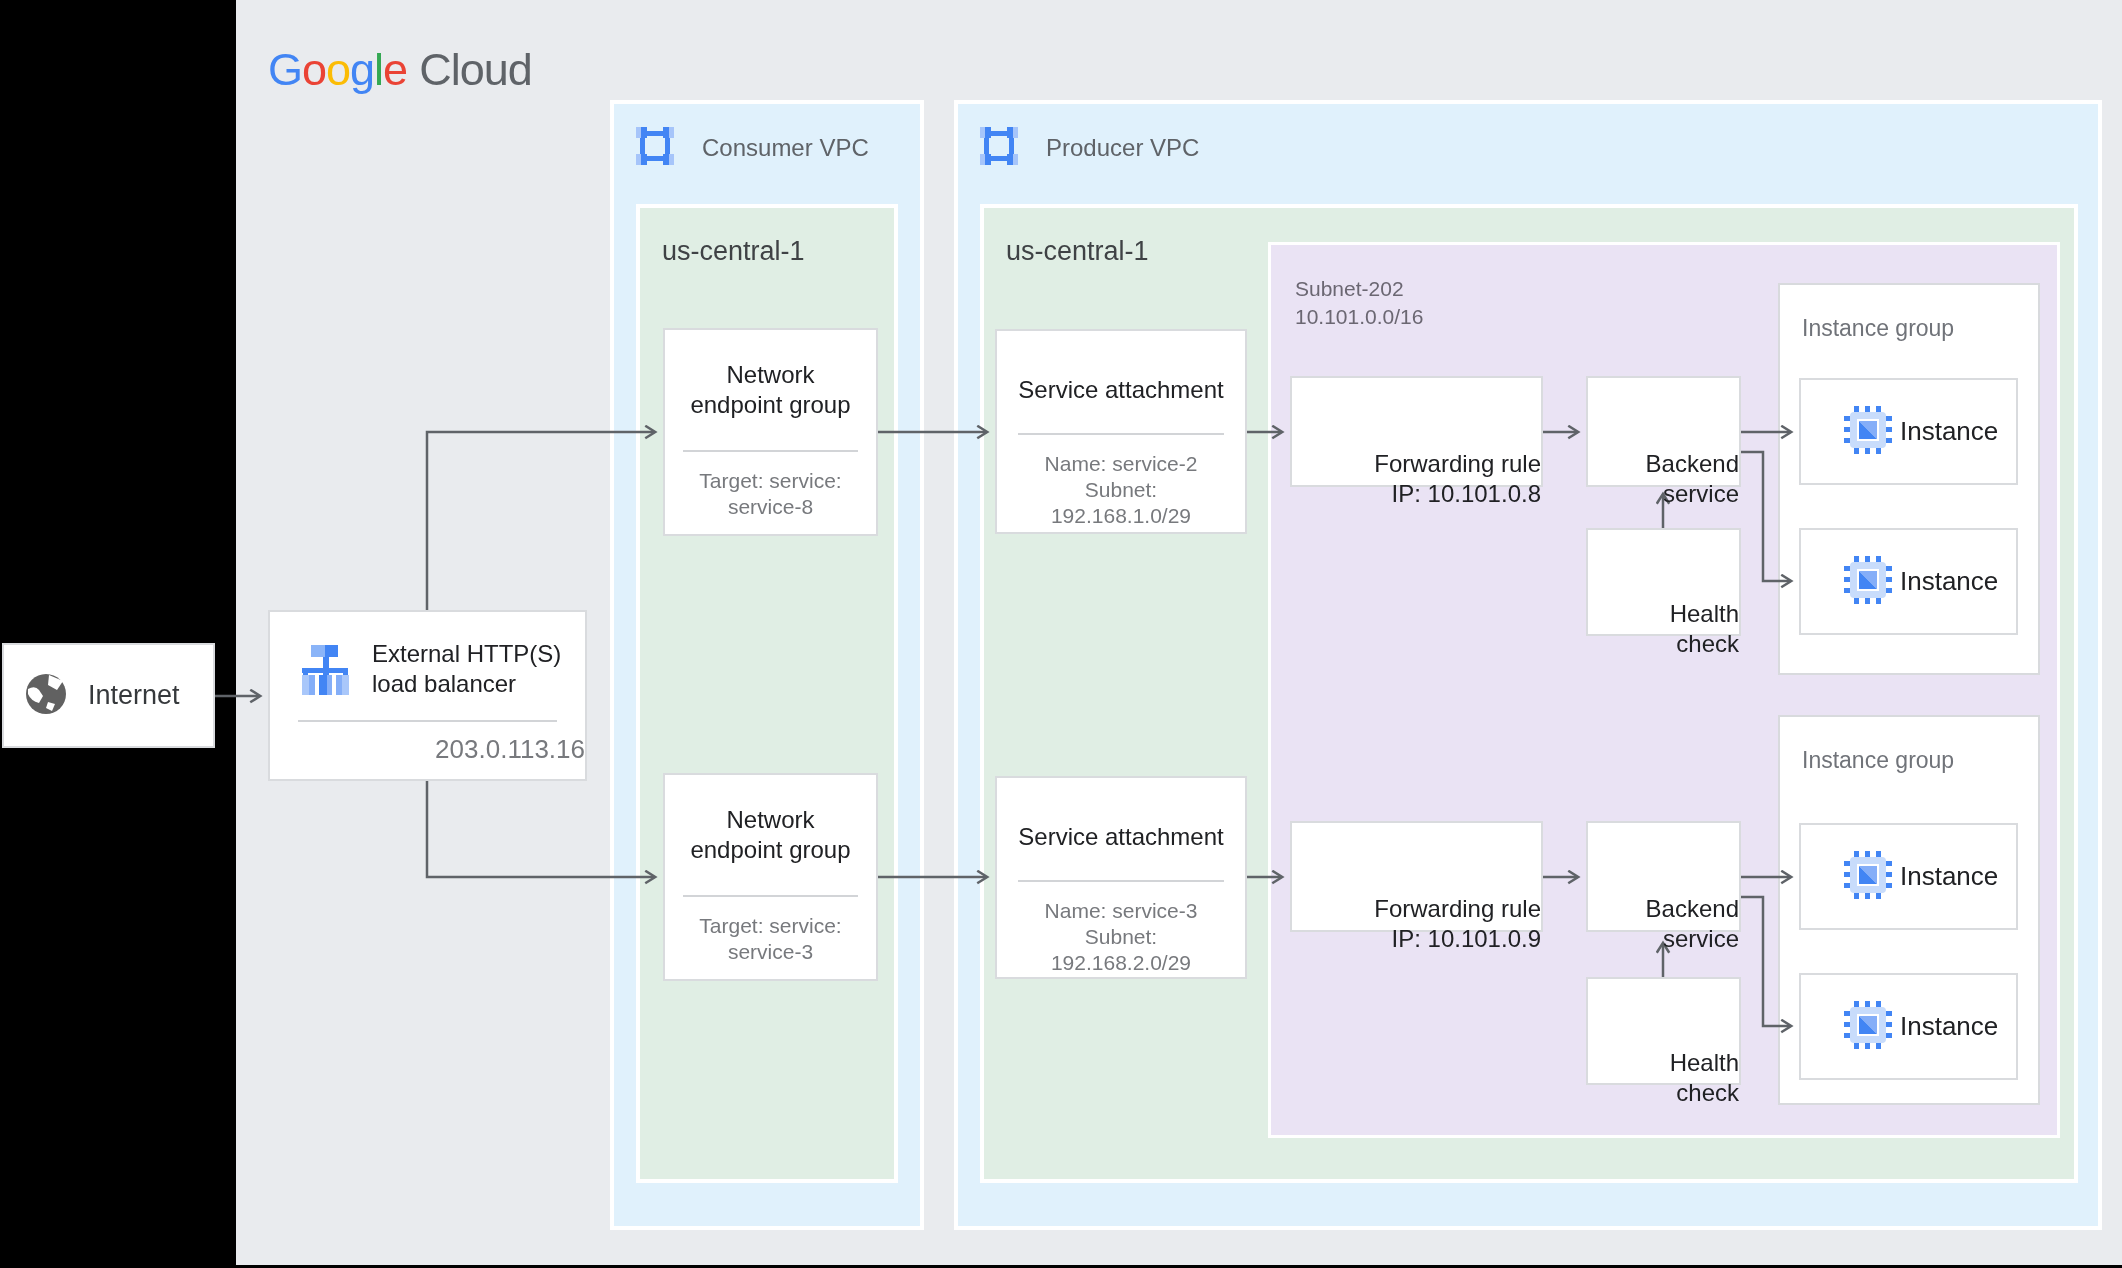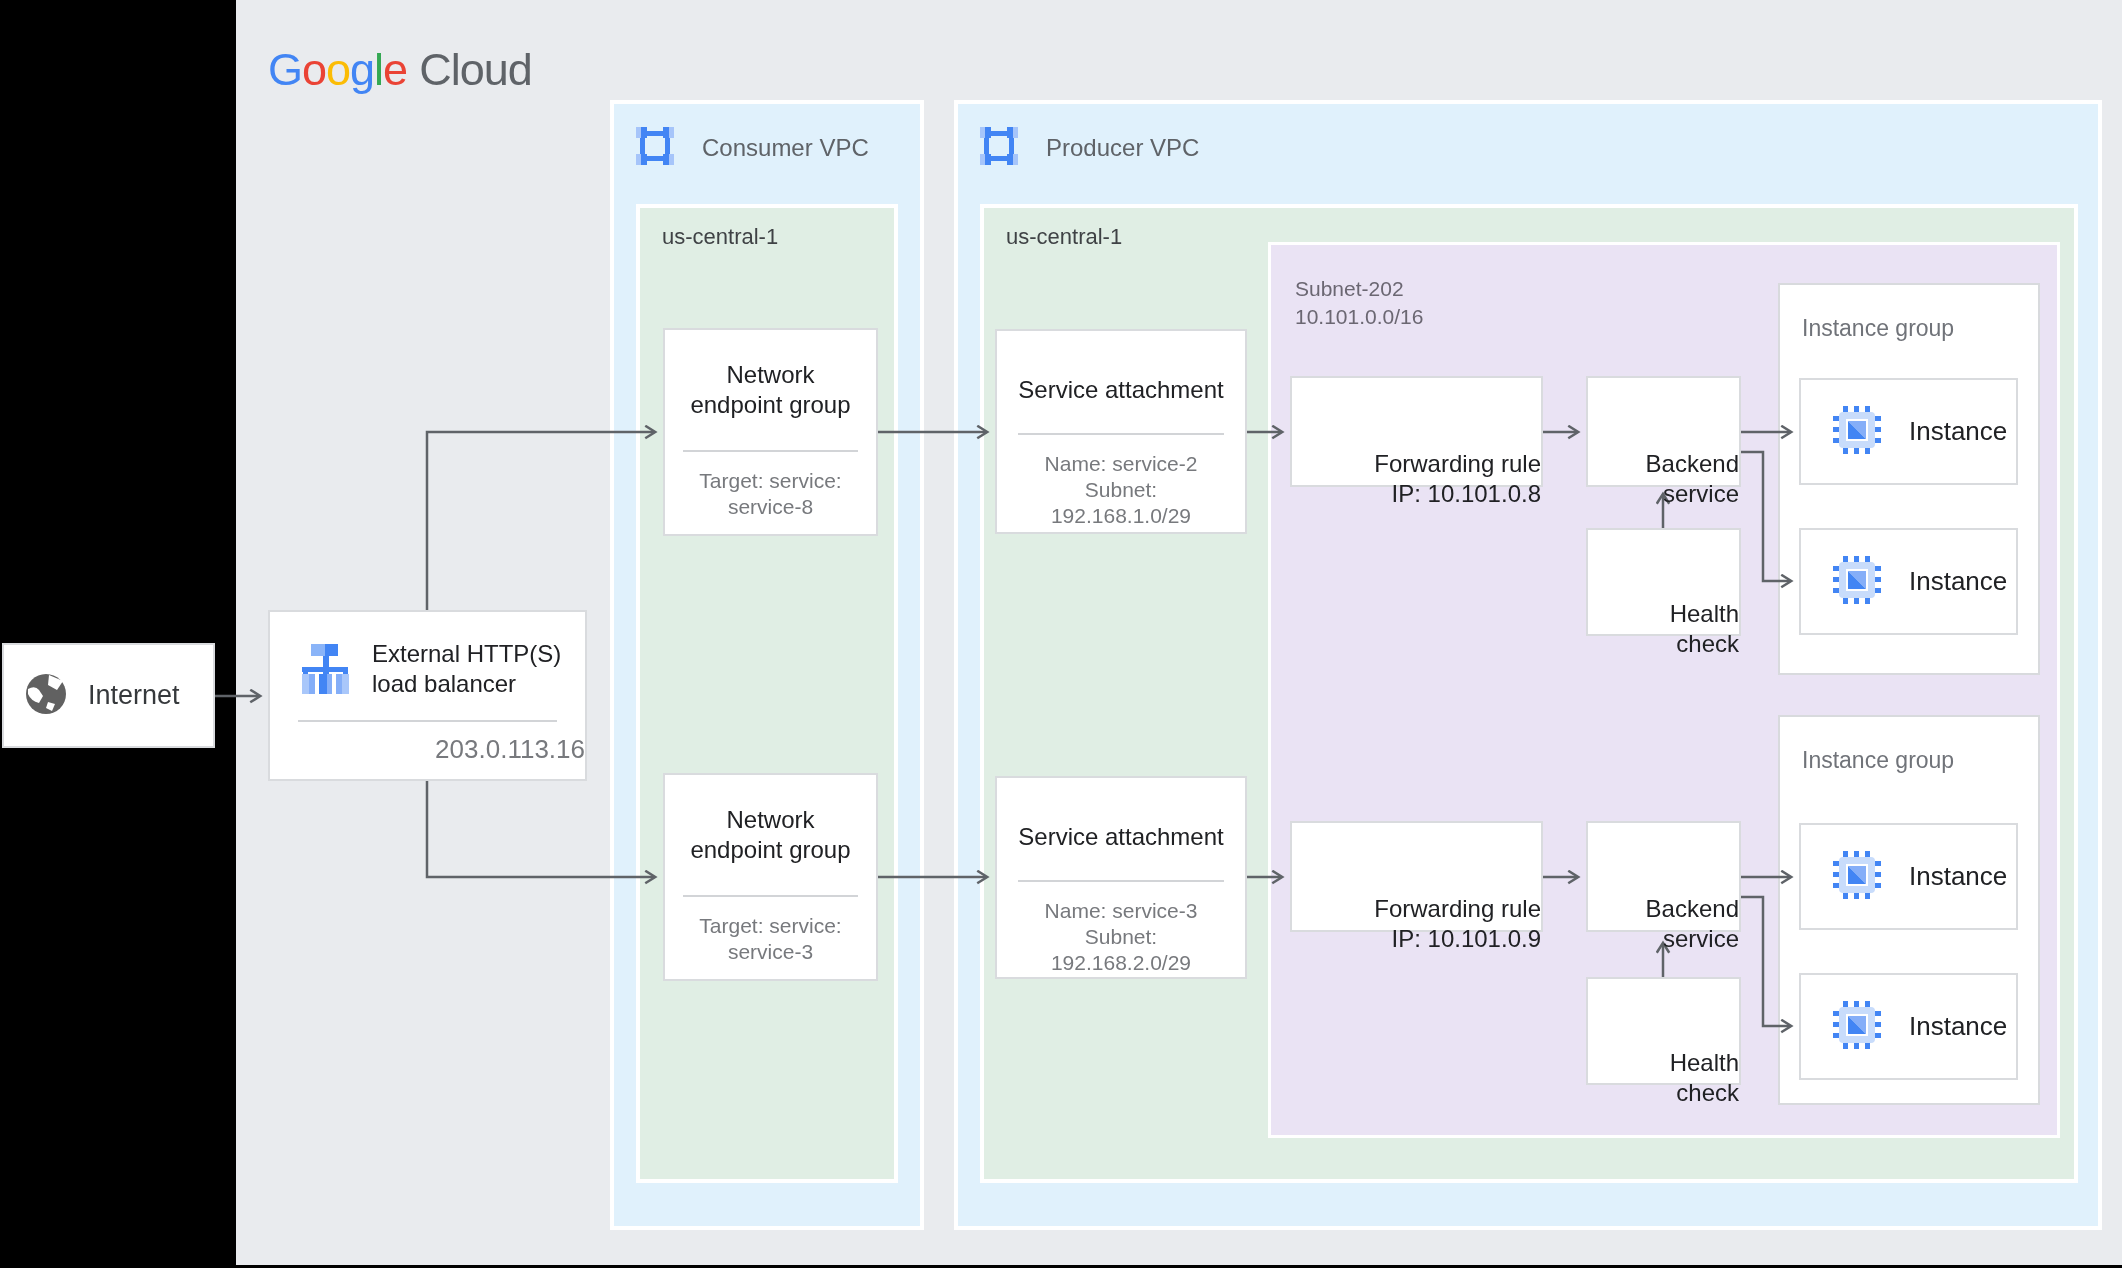--- a/index.html
+++ b/index.html
@@ -12,43 +12,43 @@
   #logo .gletter{font-weight:500;}
   #logo .cloud{color:#5f6368;margin-left:12px;font-weight:400;}
   .lb{color:#4285F4}.lr{color:#EA4335}.ly{color:#FBBC05}.lg{color:#34A853}
 
   
   .vpc{position:absolute;background:#e0f1fc;border:4px solid #fff;box-sizing:border-box;}
   .region{position:absolute;background:#e0eee4;border:4px solid #fff;box-sizing:border-box;}
   .subnet{position:absolute;background:#eae3f4;border:3px solid #fff;box-sizing:border-box;}
   .vpc-header{position:absolute;display:flex;align-items:center;gap:28px;}
   .vpc-label{font-size:24px;color:#5f6368;}
-  .region-label{position:absolute;left:22px;top:16px;font-size:22px;color:#3f4245;}
+  .region-label{position:absolute;left:22px;top:28px;font-size:27px;color:#3f4245;}
   .subnet-label{position:absolute;left:24px;top:30px;font-size:21px;line-height:28px;color:#6b6772;white-space:pre-line;}
   .ig{position:absolute;background:#fff;border:2px solid #d8dadd;box-sizing:border-box;}
   .ig-label{position:absolute;left:22px;top:30px;font-size:23px;color:#707379;}
 
   
   .card{position:absolute;background:#fff;border:2px solid #d9dbde;box-sizing:border-box;z-index:10;}
   .card-title{font-size:24px;line-height:30px;color:#202124;text-align:center;}
   .card-sub{font-size:21px;line-height:26px;color:#77797d;text-align:center;}
   .divider{height:2px;background:#d2d4d7;}
 
   .col-center{display:flex;flex-direction:column;align-items:center;}
   .two-line{display:flex;flex-direction:column;justify-content:center;align-items:flex-end;height:100%;margin-top:47px;}
 
   
   #internet-box{display:flex;align-items:center;padding-left:20px;gap:20px;}
   #internet-box .lbl{font-size:27px;color:#36393c;}
-  #lb-box .row{display:flex;align-items:flex-start;padding:27px 0 0 32px;gap:22px;}
+  #lb-box .row{display:flex;align-items:flex-end;padding:27px 0 0 32px;gap:22px;}
   #lb-box .row .ttl{font-size:24px;line-height:30px;color:#202124;}
   #lb-box .div{margin:21px auto 0 auto;width:259px;}
   #lb-box .ip{margin-top:12px;text-align:right;font-size:26px;color:#77797d;}
 
-  .instance-card{display:flex;align-items:center;padding-left:32px;gap:28px;}
+  .instance-card{display:flex;align-items:center;padding-left:43px;gap:8px;}
   .instance-card .lbl{font-size:26px;color:#202124;}
 
   svg.overlay{position:absolute;left:0;top:0;z-index:5;}
   .icon{flex:0 0 auto;display:inline-block;}
 </style>
 </head>
 <body>
 
 <div id="canvas">
   <div id="grey-panel"></div>

